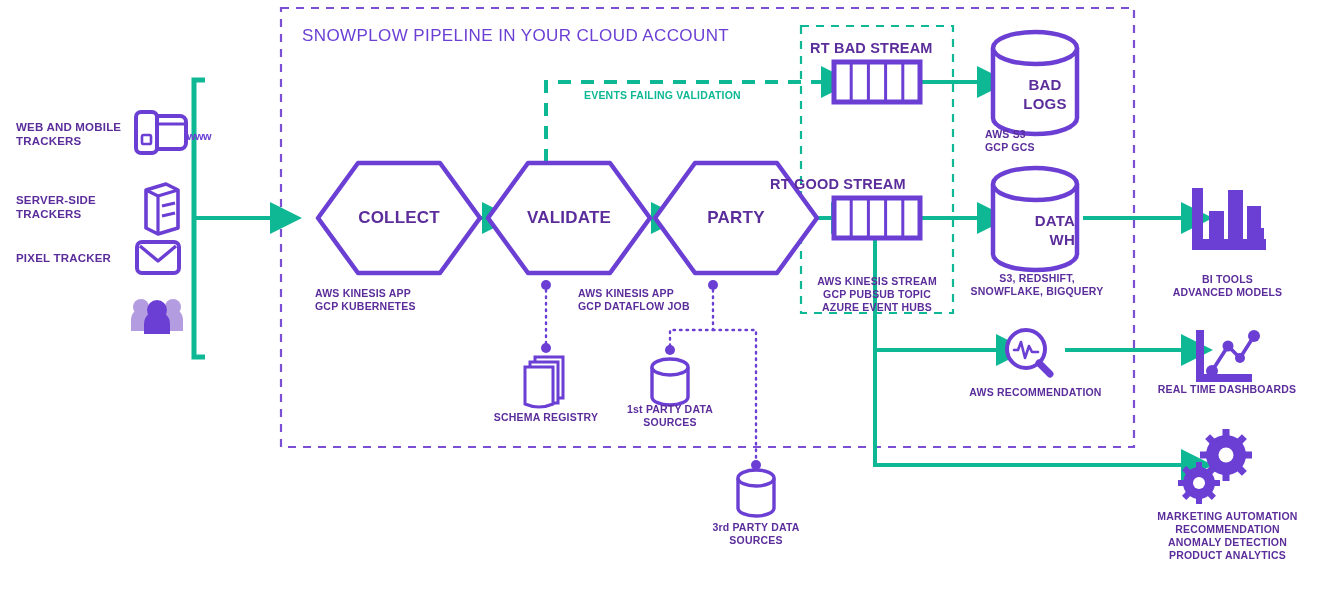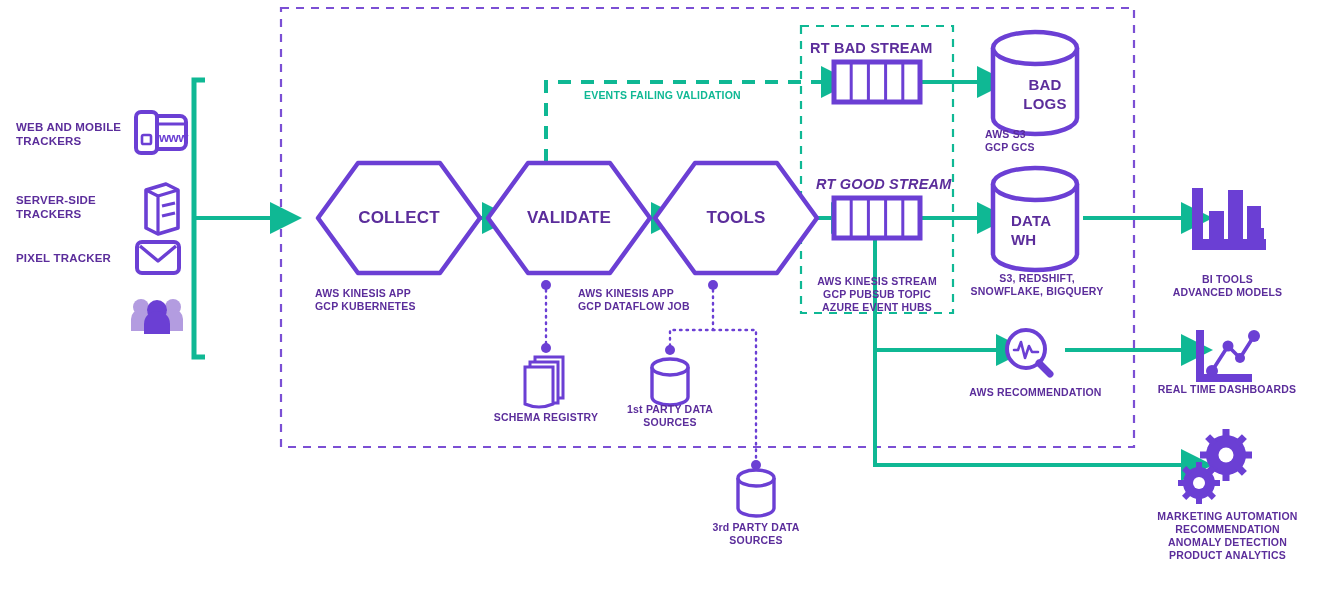--- a/index.html
+++ b/index.html
@@ -210,67 +210,68 @@
         <circle cx="173" cy="307" r="8"></circle>
         <path d="M163,331 L163,319 A10,10 0 0,1 183,319 L183,331 Z"></path>
       </g>
       <g fill="#6B3FD4">
         <circle cx="157" cy="310" r="10"></circle>
         <path d="M144,334 L144,324 A13,13 0 0,1 170,324 L170,334 Z"></path>
       </g>
     </g>
   </svg>
 
+  <div class="lbl title" style="left:302px;top:25px;">SNOWPLOW PIPELINE IN YOUR CLOUD ACCOUNT</div>
 
   <div class="lbl lbl-left" style="left:16px;top:120px;width:110px;">
     <span>WEB AND MOBILE</span><br>
     <span>TRACKERS</span>
   </div>
   <div class="lbl lbl-left" style="left:16px;top:193px;width:110px;">
     <span>SERVER-SIDE</span><br>
     <span>TRACKERS</span>
   </div>
   <div class="lbl lbl-left" style="left:16px;top:251px;width:120px;">
     <span>PIXEL TRACKER</span>
   </div>
 
   <div class="lbl hexlabel" style="left:329px;top:207px;">COLLECT</div>
   <div class="lbl hexlabel" style="left:499px;top:207px;">VALIDATE</div>
-  <div class="lbl hexlabel" style="left:666px;top:207px;">TOOLS</div>
+  <div class="lbl hexlabel" style="left:666px;top:207px;">PARTY</div>
 
   <div class="lbl cap" style="left:315px;top:287px;width:170px;text-align:left;">
     <span>AWS KINESIS APP</span><br>
     <span>GCP KUBERNETES</span>
   </div>
   <div class="lbl cap" style="left:578px;top:287px;width:180px;text-align:left;">
     <span>AWS KINESIS APP</span><br>
     <span>GCP DATAFLOW JOB</span>
   </div>
 
   <div class="lbl teal-cap" style="left:584px;top:89px;">EVENTS FAILING VALIDATION</div>
 
   <div class="lbl stream-title" style="left:810px;top:39px;">RT BAD STREAM</div>
-  <div class="lbl stream-title" style="left:816px;top:175px;font-style:italic;">RT GOOD STREAM</div>
+  <div class="lbl stream-title" style="left:770px;top:175px;">RT GOOD STREAM</div>
 
   <div class="lbl cap" style="left:806px;top:275px;width:142px;">
     <span>AWS KINESIS STREAM</span><br>
     <span>GCP PUBSUB TOPIC</span><br>
     <span>AZURE EVENT HUBS</span>
   </div>
 
   <div class="lbl" style="left:995px;top:76px;width:100px;text-align:center;font-size:15px;">
     <span>BAD</span><br>
     <span>LOGS</span>
   </div>
   <div class="lbl cap" style="left:985px;top:128px;width:100px;text-align:left;">
     <span>AWS S3</span><br>
     <span>GCP GCS</span>
   </div>
 
-  <div class="lbl" style="left:995px;top:212px;width:80px;text-align:left;font-size:15px;padding-left:16px;">
+  <div class="lbl" style="left:995px;top:212px;width:80px;text-align:right;font-size:15px;">
     <span>DATA</span><br>
     <span>WH</span>
   </div>
   <div class="lbl cap" style="left:962px;top:272px;width:150px;">
     <span>S3, REDSHIFT,</span><br>
     <span>SNOWFLAKE, BIGQUERY</span>
   </div>
 
   <div class="lbl cap" style="left:480px;top:411px;width:132px;">SCHEMA REGISTRY</div>
   <div class="lbl cap" style="left:615px;top:403px;width:110px;">
@@ -288,15 +289,15 @@
   </div>
   <div class="lbl cap" style="left:963px;top:386px;width:145px;">AWS RECOMMENDATION</div>
   <div class="lbl cap" style="left:1142px;top:383px;width:170px;">REAL TIME DASHBOARDS</div>
   <div class="lbl cap" style="left:1140px;top:510px;width:175px;">
     <span>MARKETING AUTOMATION</span><br>
     <span>RECOMMENDATION</span><br>
     <span>ANOMALY DETECTION</span><br>
     <span>PRODUCT ANALYTICS</span>
   </div>
 
-  <div style="position:absolute;left:159px;top:130px;font-size:13px;font-weight:bold;color:#6B3FD4;letter-spacing:-0.5px;">www</div>
+  <div style="position:absolute;left:159px;top:130px;font-size:11px;font-weight:bold;color:#6B3FD4;letter-spacing:-0.5px;padding-left:28px;">www</div>
 
 </div>
 
 </body></html>

